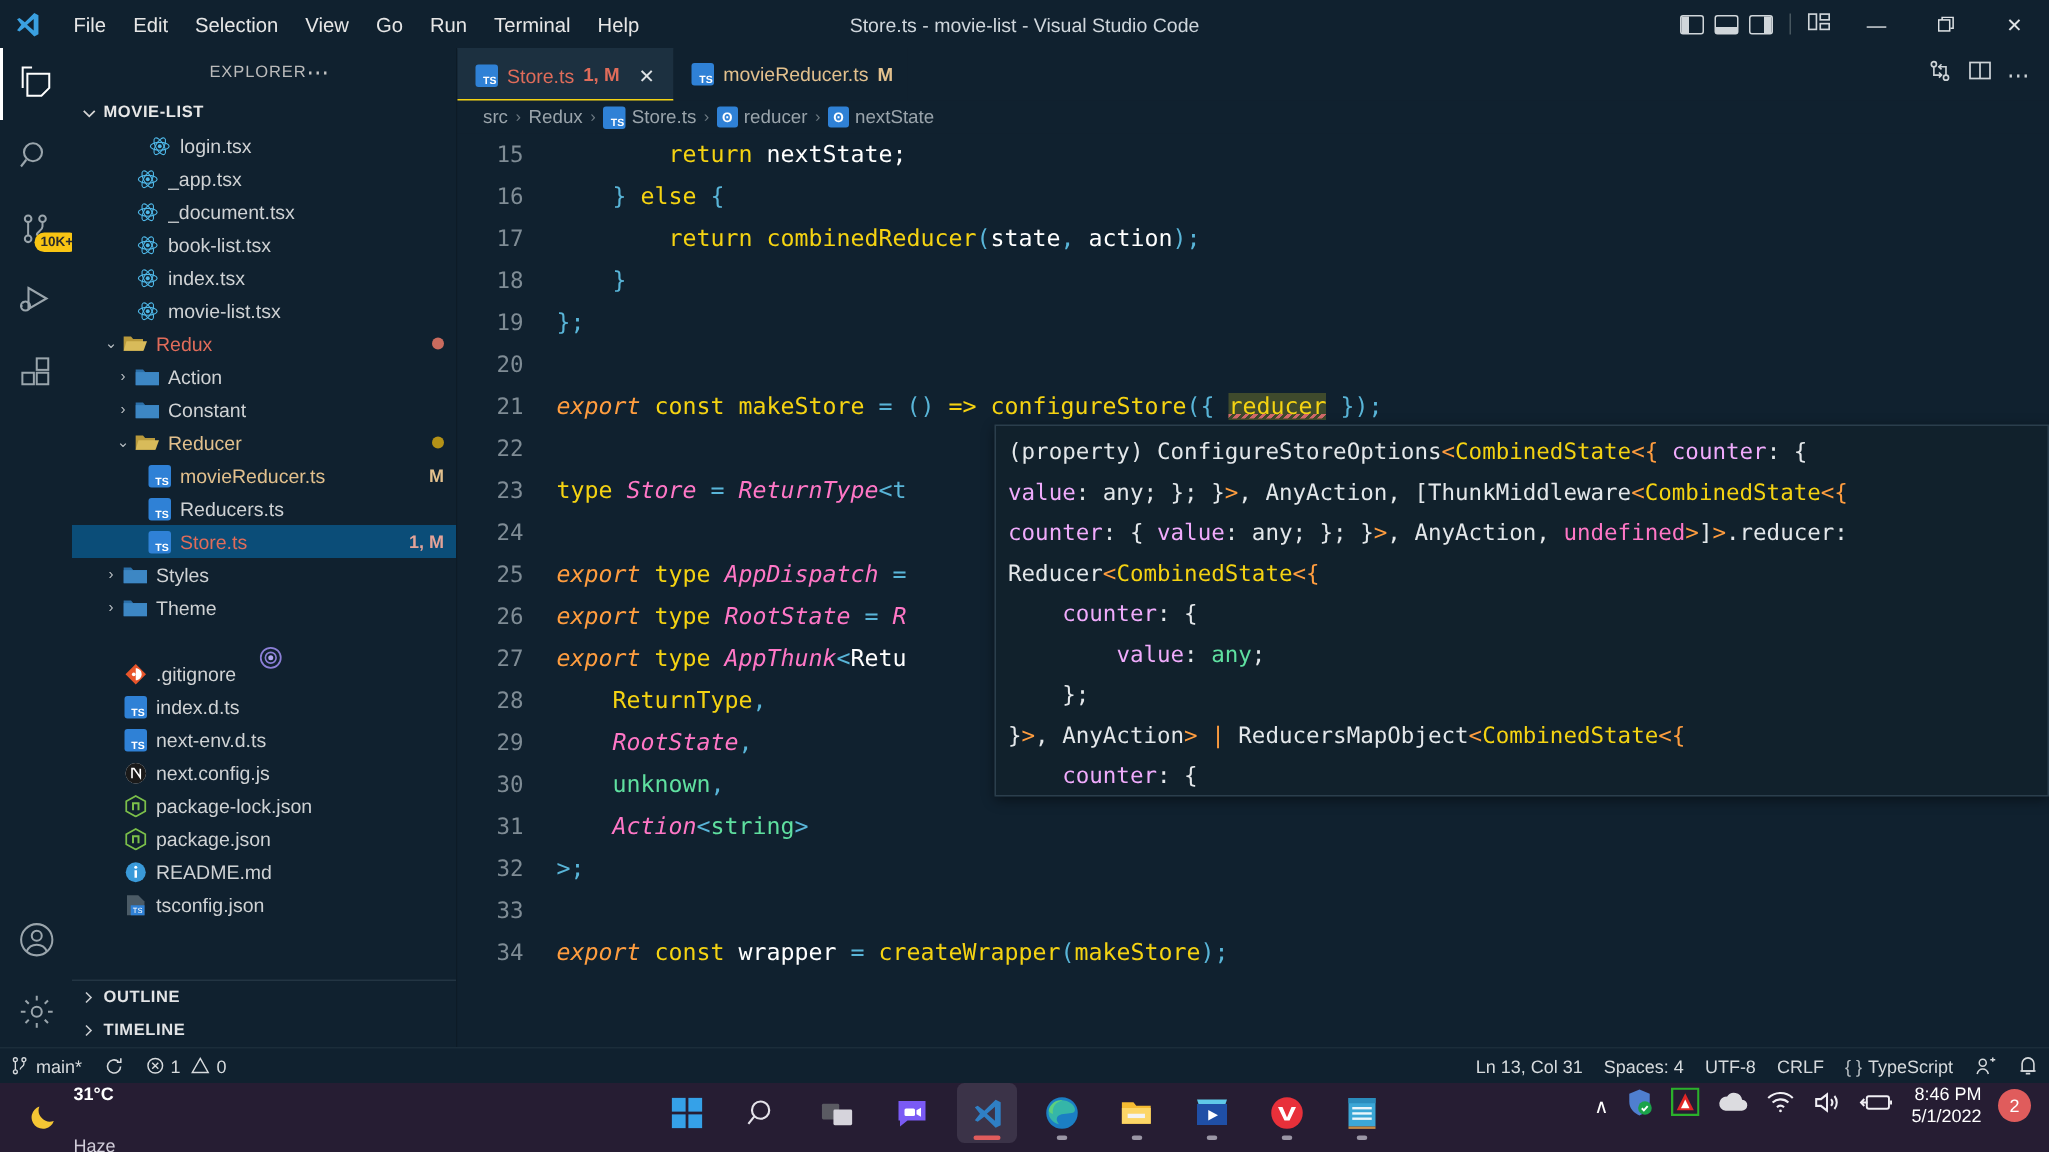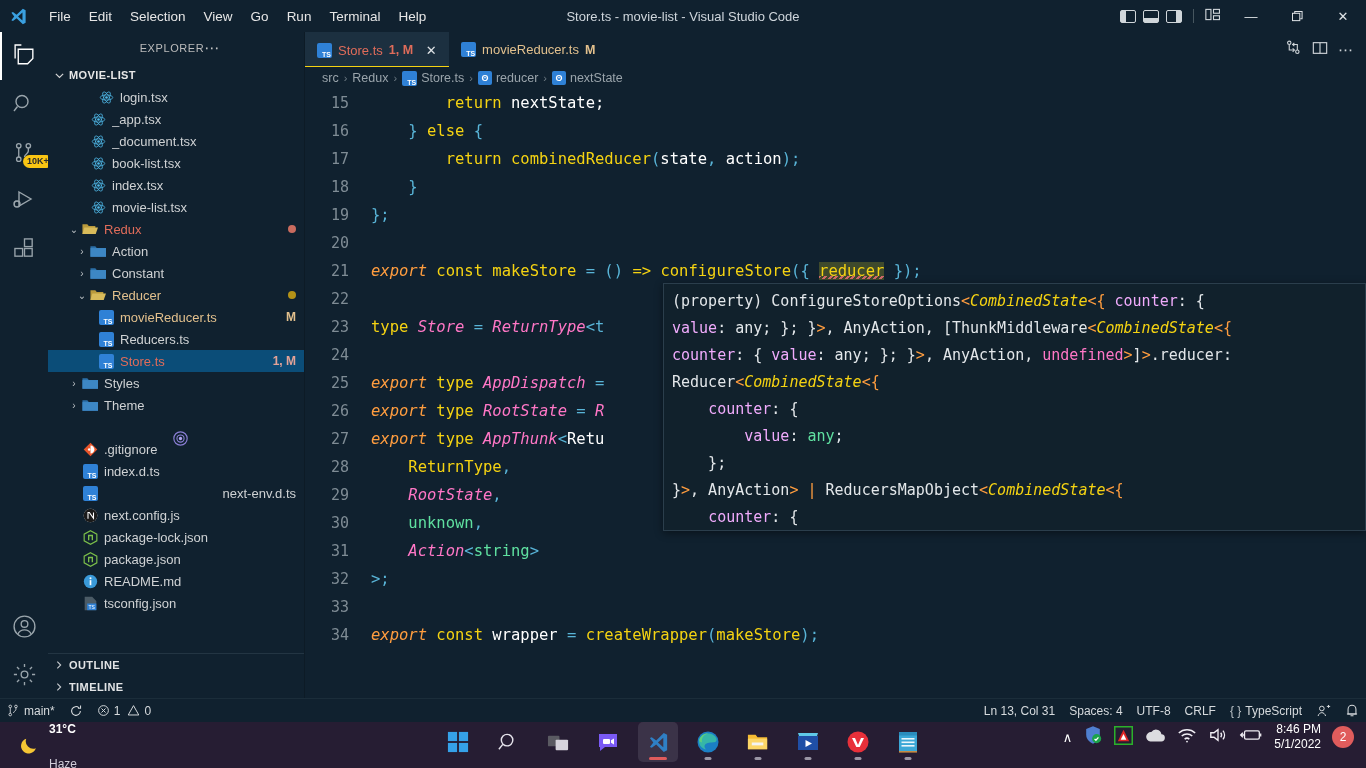--- a/index.html
+++ b/index.html
@@ -144,21 +144,21 @@
 
   
   .hover-tip {
     position: absolute; left: 663px; top: 283px; width: 703px; height: 248px;
     background: #11212c; border: 1px solid #2b3e4c; border-left: 1px solid #2b3e4c;
     box-shadow: 0 2px 8px rgba(0,0,0,.45);
     font-family: "DejaVu Sans Mono", "Liberation Mono", monospace;
     font-size: 15px; line-height: 27px; color: #e3e7ea;
     padding: 4px 0 0 8px; white-space: pre; overflow: hidden;
   }
-  .hv-type  { color: #f5d312; font-style: italic; }
+  .hv-type  { color: #f5d312; }
   .hv-prop  { color: #f0abfc; }
   .hv-any   { color: #5fe0a0; }
   .hv-punct { color: #ff9d3f; }
   .hv-undef { color: #ff77c6; }
   .hv-white { color: #e3e7ea; }
 
   
   .statusbar {
     position: absolute; left: 0; bottom: 46px; width: 1366px; height: 24px;
     background: #10212f; display: flex; align-items: center;
@@ -482,21 +482,21 @@
           </span>
           <span class="label">.gitignore</span>
         </div>
         <div class="row" style="padding-left: 20px;">
           <span class="twisty"></span>
           <span class="ficon">
             <span class="ic-ts">TS</span>
           </span>
           <span class="label">index.d.ts</span>
         </div>
-        <div class="row" style="padding-left: 20px; text-align: right;">
+        <div class="row" style="padding-left: 20px;">
           <span class="twisty"></span>
           <span class="ficon">
             <span class="ic-ts">TS</span>
           </span>
           <span class="label">next-env.d.ts</span>
         </div>
         <div class="row" style="padding-left: 20px;">
           <span class="twisty"></span>
           <span class="ficon">
             <svg width="15" height="15" viewBox="0 0 18 18">

